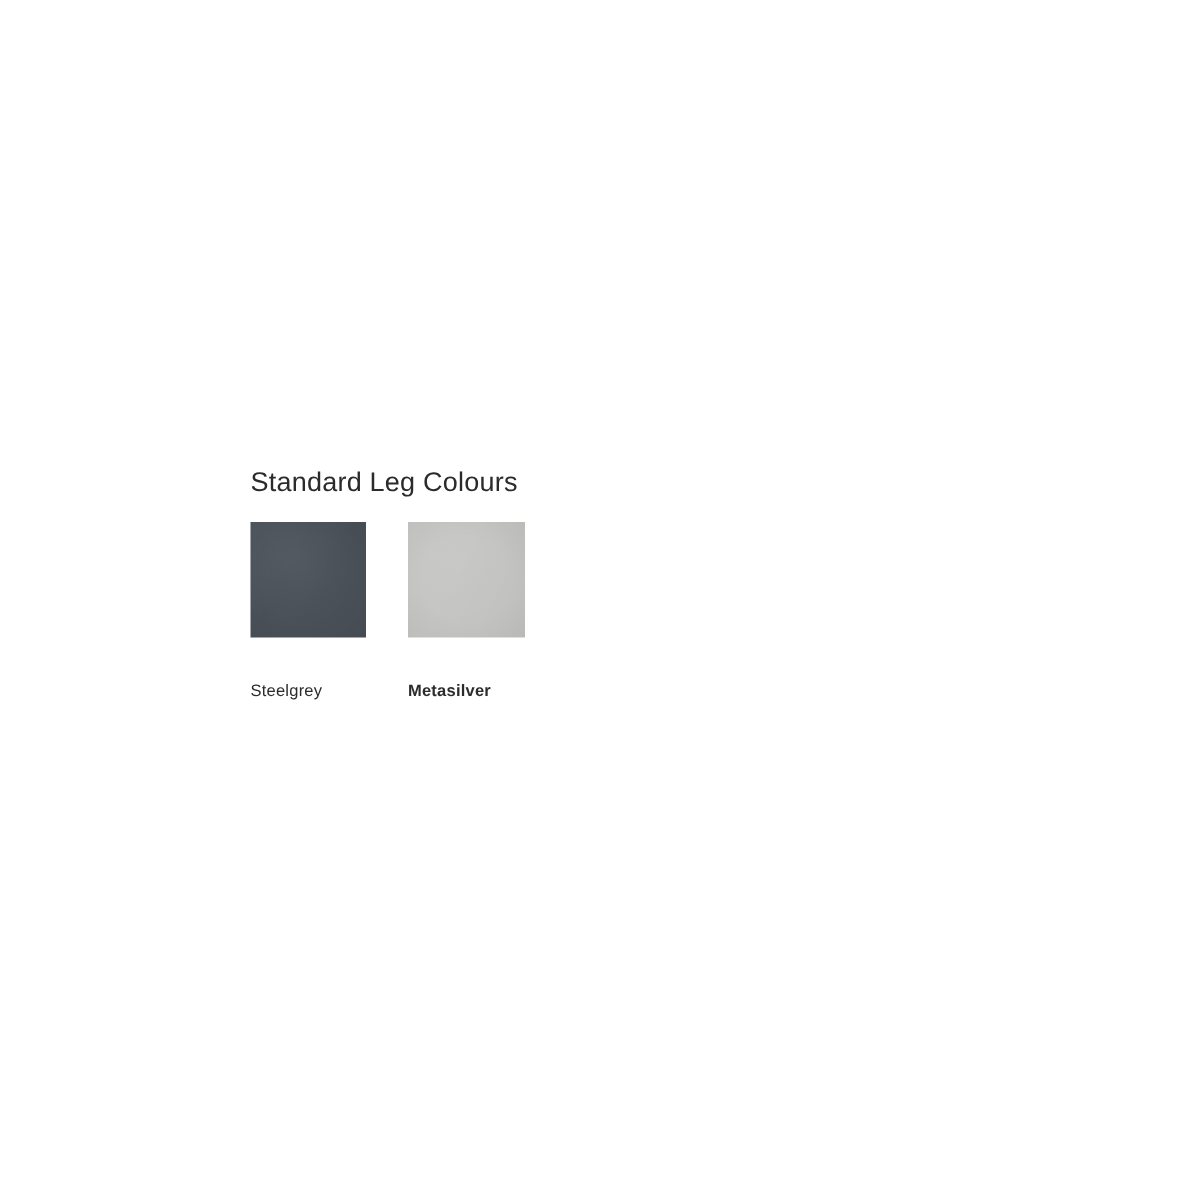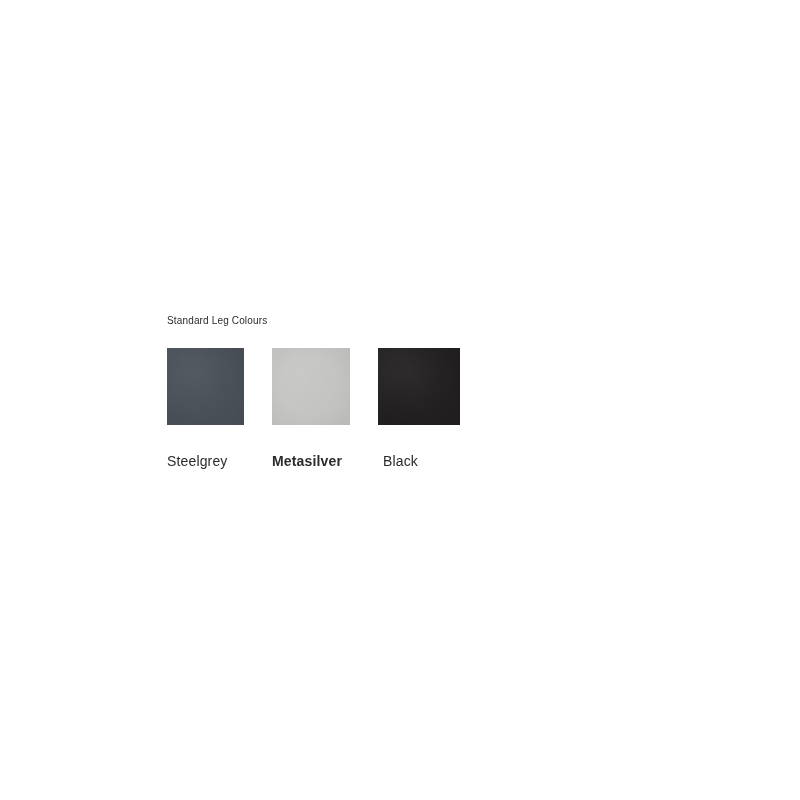--- a/index.html
+++ b/index.html
@@ -17,21 +17,21 @@
 
   
   #colour-panel {
     position: absolute;
     left: 167px;
     top: 314px;
     width: 420px;
   }
 
   #panel-title {
-    font-size: 10px;
+    font-size: 18px;
     line-height: 14px;
     color: #2b2b2b;
     letter-spacing: 0.15px;
     white-space: nowrap;
     margin: 0 0 20px 0;
     font-weight: normal;
   }
 
   #swatch-row {
     display: flex;
@@ -67,21 +67,21 @@
                       rgba(0,0,0,0.000) 38%,
                       rgba(0,0,0,0.022) 100%),
       radial-gradient(ellipse at 50% 50%,
                       rgba(0,0,0,0.0) 52%,
                       rgba(0,0,0,0.045) 100%);
     pointer-events: none;
   }
 
   .swatch-label {
     margin-top: 29px;
-    font-size: 14px;
+    font-size: 11px;
     line-height: 14px;
     color: #2b2b2b;
     letter-spacing: 0.15px;
     white-space: nowrap;
   }
 
   
   #cell-steelgrey   { margin-left: 0px;  }
   #cell-metasilver  { margin-left: 28px; }
   #cell-black       { margin-left: 28px; }
@@ -105,19 +105,15 @@
     <div class="swatch-cell" id="cell-steelgrey">
       <div class="swatch-chip" id="chip-steelgrey" style="background-color: rgb(74, 80, 88);"></div>
       <div class="swatch-label" id="label-steelgrey">Steelgrey</div>
     </div>
 
     <div class="swatch-cell" id="cell-metasilver">
       <div class="swatch-chip" id="chip-metasilver" style="background-color: rgb(197, 198, 196);"></div>
       <div class="swatch-label" id="label-metasilver">Metasilver</div>
     </div>
 
-    <div class="swatch-cell" id="cell-black">
-      <div class="swatch-chip" id="chip-black" style="background-color: rgb(34, 31, 32);"></div>
-      <div class="swatch-label" id="label-black">Black</div>
-    </div>
 
   </div>
 </div>
 
 </body></html>

